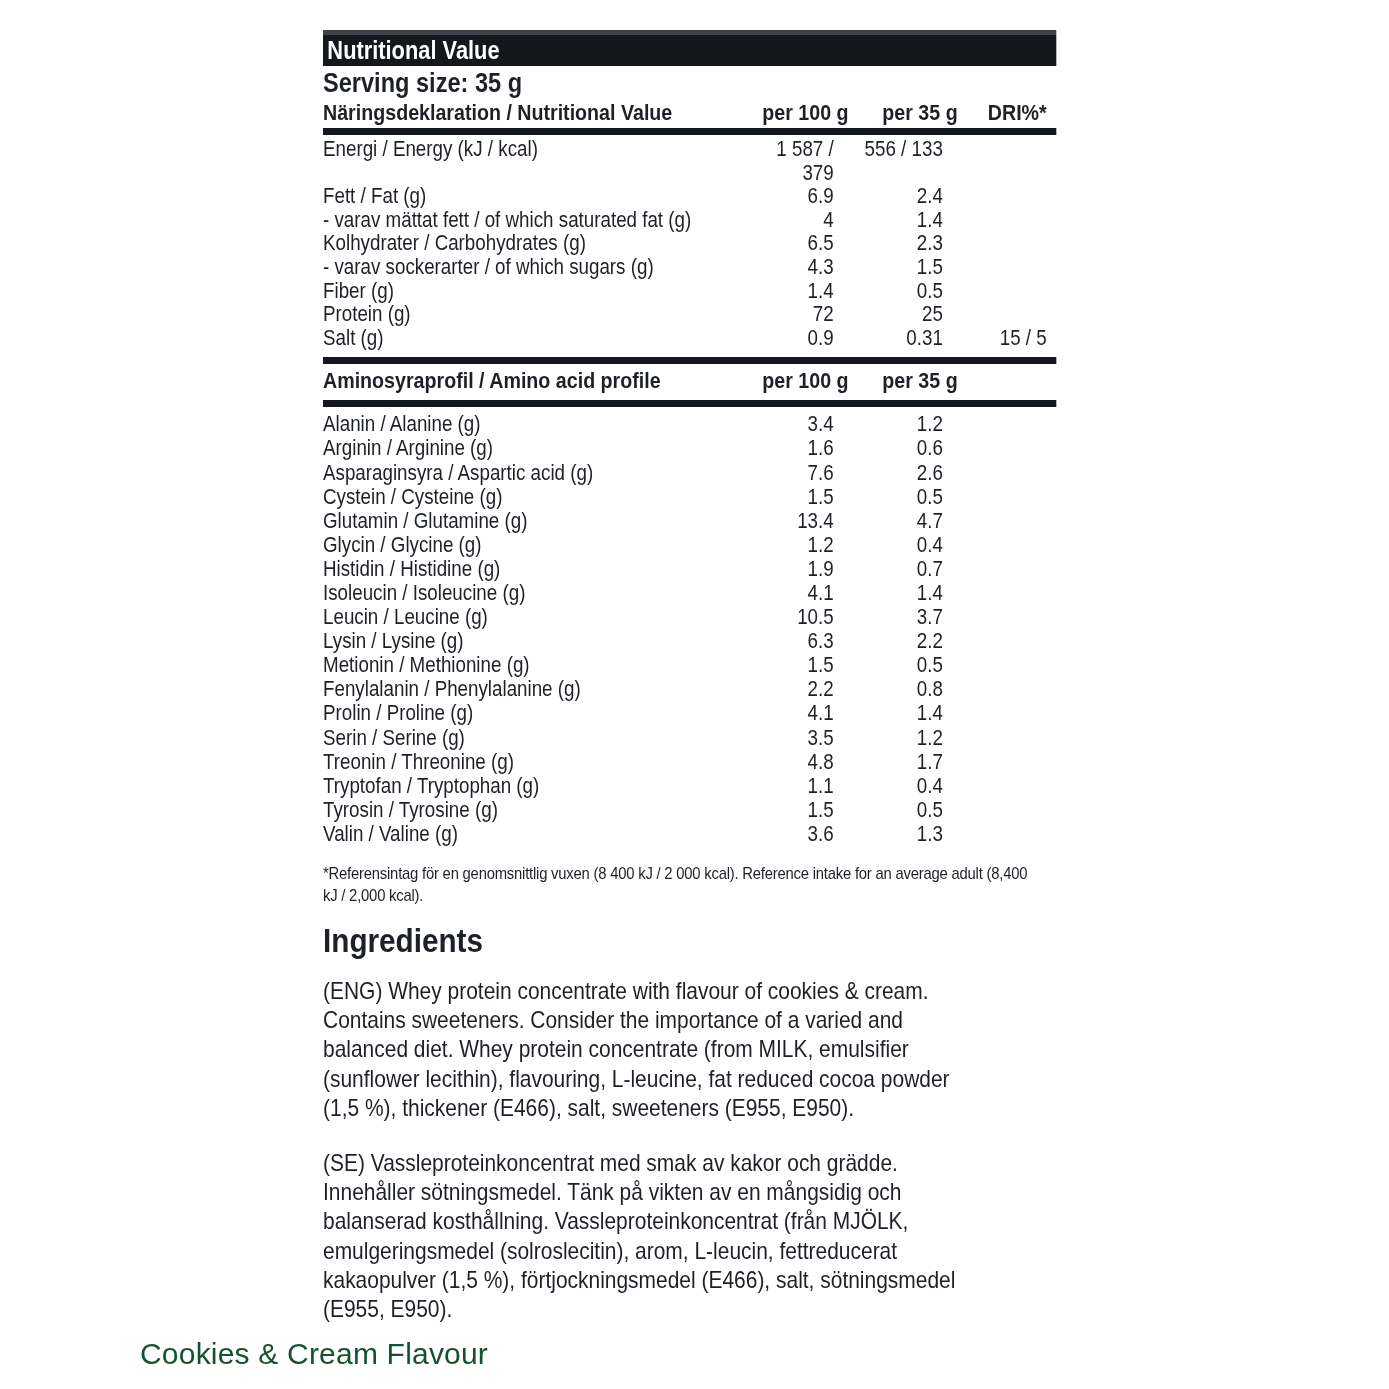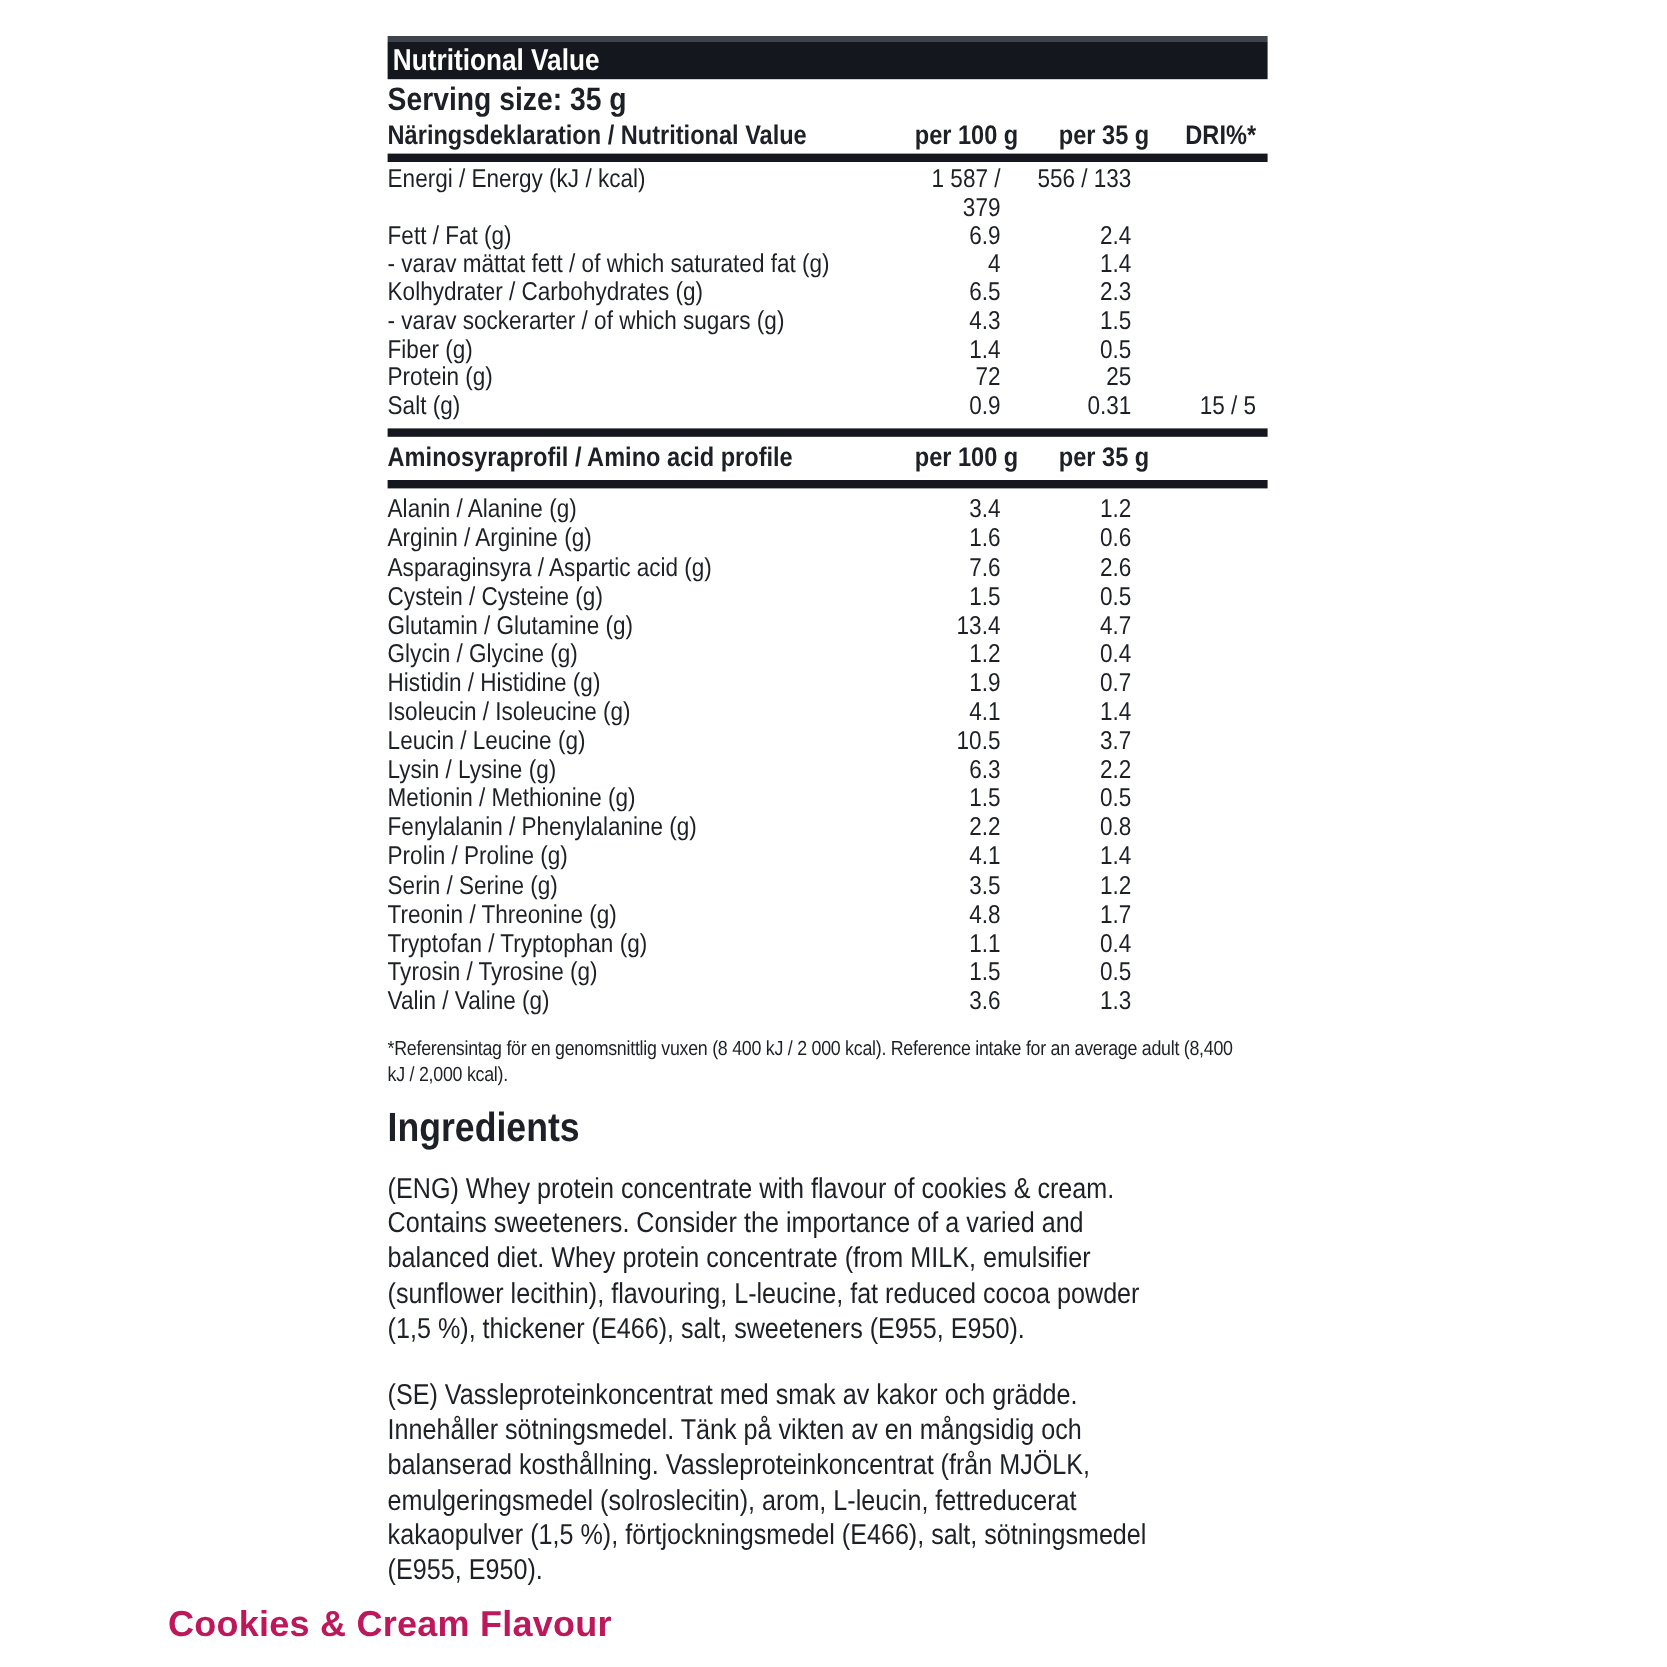--- a/index.html
+++ b/index.html
@@ -90,22 +90,22 @@
     font-size: 24px;
     line-height: 29.2px;
     white-space: pre-line;
   }
   .para-se { margin-top: 26px; }
   .flavour {
     position: absolute;
     left: 140px;
     top: 1337px;
     font-size: 30px;
-    font-weight: bold;
-    color: #be185d;
+    font-weight: normal;
+    color: #14532d;
     letter-spacing: 0.2px;
   }
 </style>
 </head>
 <body>
 
 <div class="sheet">
 
   <div class="bar-top"></div>
 

